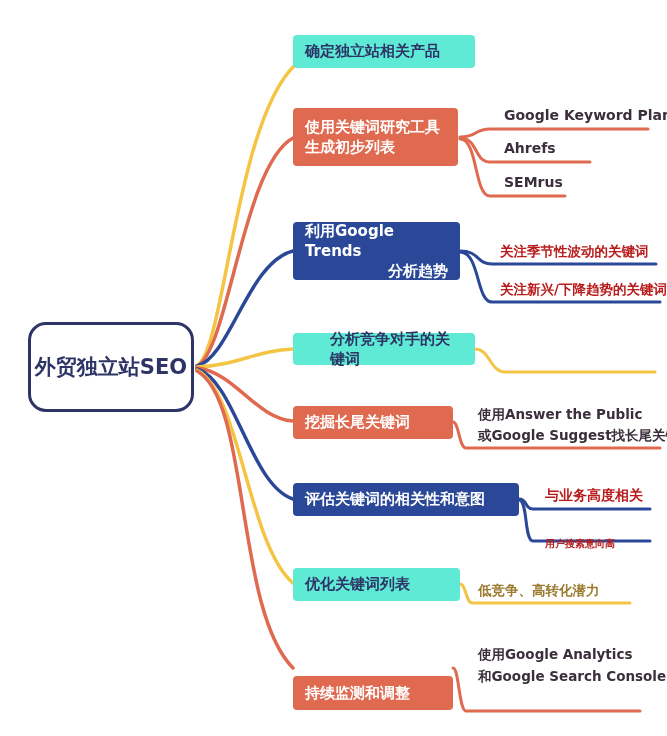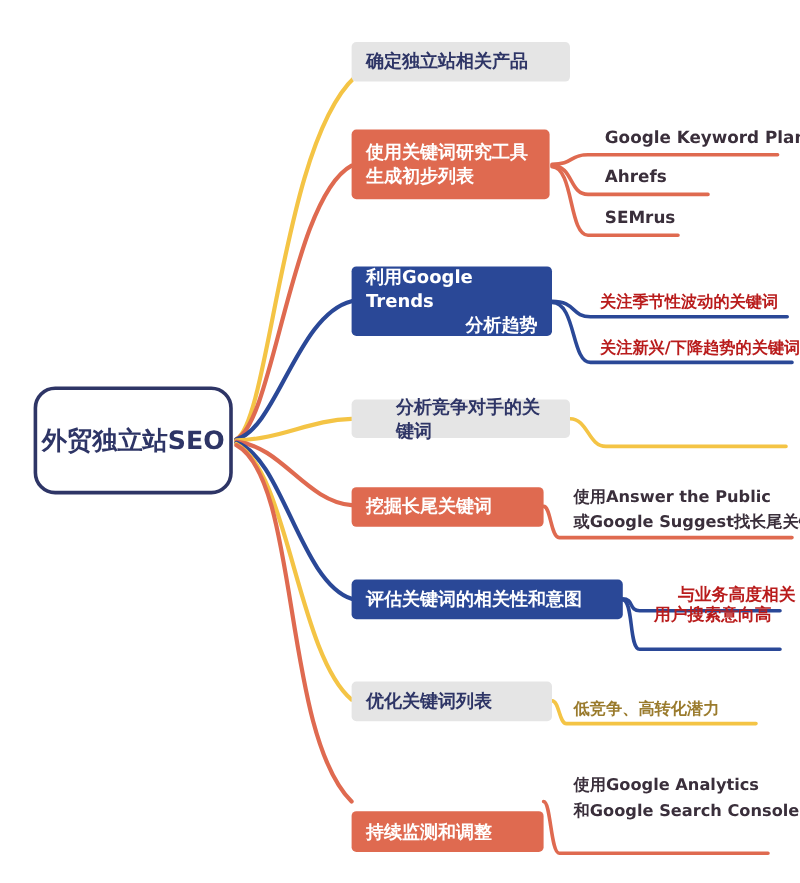--- a/index.html
+++ b/index.html
@@ -25,21 +25,21 @@
     display:flex;flex-direction:row;align-items:center;justify-content:center;
     color:#2E3566;font-weight:700;font-size:21px;line-height:1.45;
     text-align:center;
   }
 
   .branch{
     display:flex;flex-direction:column;justify-content:center;
     border-radius:4px;font-weight:700;padding:0 12px;
     line-height:1.35;
   }
-  .bg-yellow{background:#e5e5e5;color:#2E3566;}
+  .bg-yellow{background:#5eead4;color:#2E3566;}
   .bg-red{background:#DF6A50;color:#ffffff;}
   .bg-blue{background:#2A4897;color:#ffffff;}
 
   .b1{left:293px;top:35px;width:182px;height:33px;font-size:15px;}
   .b2{left:293px;top:108px;width:165px;height:58px;font-size:15px;}
   .b3{left:293px;top:222px;width:167px;height:58px;font-size:15px;align-items:flex-end;}
   .b4{left:293px;top:333px;width:182px;height:32px;font-size:15px;padding-left:37px;}
   .b5{left:293px;top:406px;width:160px;height:33px;font-size:15px;}
   .b6{left:293px;top:483px;width:226px;height:33px;font-size:15px;}
   .b7{left:293px;top:568px;width:167px;height:33px;font-size:15px;}
@@ -53,22 +53,22 @@
   .t-navy{color:#b91c1c;}
   .t-gold{color:#9A7B2D;}
 
   .l-gkp{left:504px;top:107px;font-size:14px;}
   .l-ahrefs{left:504px;top:140px;font-size:14px;}
   .l-semrus{left:504px;top:174px;font-size:14px;}
   .l-season{left:500px;top:243px;font-size:13.5px;}
   .l-trend{left:500px;top:281px;font-size:13.5px;}
   .l-compete{left:520px;top:329px;font-size:13px;line-height:20px;}
   .l-longtail{left:478px;top:404px;font-size:13.5px;line-height:21px;}
-  .l-biz{left:545px;top:487px;font-size:14px;margin-left:20px;}
-  .l-intent{left:545px;top:504px;font-size:14px;}
+  .l-biz{left:545px;top:487px;font-size:14px;}
+  .l-intent{left:545px;top:537px;font-size:10px;}
   .l-lowcomp{left:478px;top:582px;font-size:13.5px;}
   .l-monitor{left:478px;top:643px;font-size:13.5px;line-height:22px;}
 </style>
 </head>
 <body>
 
 <div id="canvas">
 
   <svg class="lines" width="667" height="736" viewBox="0 0 667 736">
 

